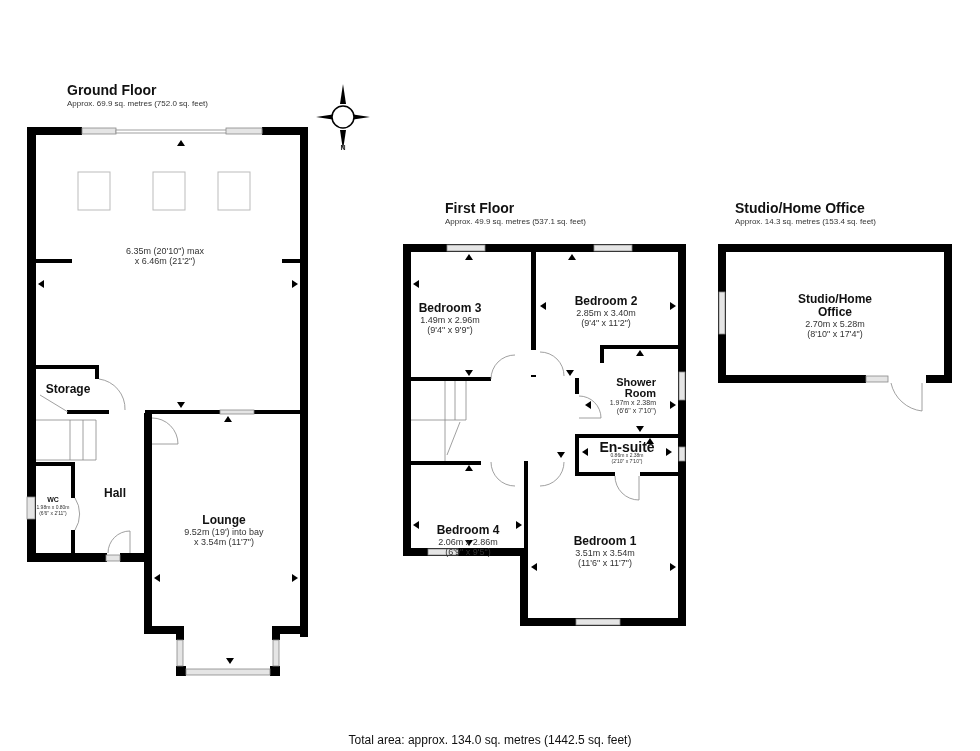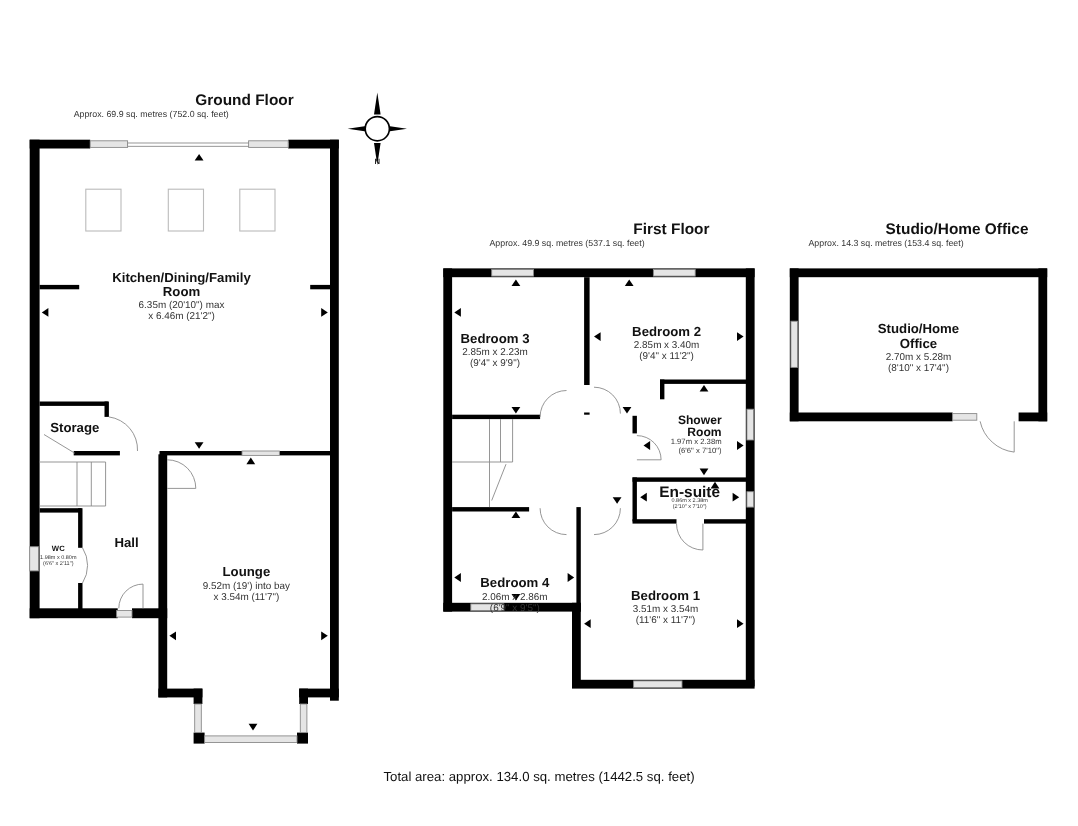--- a/index.html
+++ b/index.html
@@ -1,26 +1,26 @@
 <!DOCTYPE html>
 <html><head>
 <meta charset="utf-8">
 <style>
   html, body { margin:0; padding:0; background:#ffffff; }
   body { width:980px; height:751px; position:relative; overflow:hidden; font-family:"Liberation Sans", sans-serif; color:#222; }
   .abs { position:absolute; }
-  .floor-title { position:absolute; font-weight:bold; font-size:14px; text-align:right; color:#111; }
+  .floor-title { position:absolute; font-weight:bold; font-size:14px; text-align:left; color:#111; }
   .floor-sub { position:absolute; font-size:8px; color:#333; }
   .room-label { position:absolute; text-align:center; font-size:9px; line-height:10px; color:#333; }
   .room-label .name { display:block; font-weight:bold; font-size:12px; line-height:13px; color:#111; }
   .room-label.tiny { font-size:5px; line-height:6px; }
   .room-label.tiny .name { font-size:7px; line-height:8px; }
   .room-label.sm2 { font-size:7px; line-height:8px;text-align:right; }
   svg.plan { position:absolute; left:0; top:0; }
-  .total { position:absolute; left:0; width:980px; top:699px; text-align:center; font-size:12px; color:#111; }
+  .total { position:absolute; left:0; width:980px; top:733px; text-align:center; font-size:12px; color:#111; }
 </style>
 </head>
 <body>
 
 <svg class="plan" width="980" height="751" viewBox="0 0 980 751">
   <defs>
     <marker id="none"></marker>
   </defs>
 
   <g fill="#000">
@@ -186,21 +186,20 @@
     <path d="M891 383 A36 36 0 0 0 922 411 L922 383"></path>
   </g>
 </svg>
 
 <div class="floor-title" style="left:67px; top:82px; width:200px;">Ground Floor</div>
 <div class="floor-sub" style="left:67px; top:99px; width:200px;">Approx. 69.9 sq. metres (752.0 sq. feet)</div>
 
 <div class="abs" style="left:337px; top:144px; width:12px; font-size:7px; font-weight:bold; text-align:center;">N</div>
 
 <div class="room-label" style="left:90px; top:246px; width:150px;">
-  <span class="name">Kitchen/Dining/Family Room</span>
   <span style="display:block">6.35m (20'10") max</span>
   <span style="display:block">x 6.46m (21'2")</span>
 </div>
 
 <div class="room-label" style="left:38px; top:383px; width:60px;">
   <span class="name">Storage</span>
 </div>
 
 <div class="room-label" style="left:90px; top:487px; width:50px;">
   <span class="name">Hall</span>
@@ -216,21 +215,21 @@
   <span class="name">Lounge</span>
   <span style="display:block">9.52m (19') into bay</span>
   <span style="display:block">x 3.54m (11'7")</span>
 </div>
 
 <div class="floor-title" style="left:445px; top:200px; width:200px;">First Floor</div>
 <div class="floor-sub" style="left:445px; top:217px; width:200px;">Approx. 49.9 sq. metres (537.1 sq. feet)</div>
 
 <div class="room-label" style="left:400px; top:302px; width:100px;">
   <span class="name">Bedroom 3</span>
-  <span style="display:block">2.85m x 2.23m</span>
+  <span style="display:block">1.49m x 2.96m</span>
   <span style="display:block">(9'4" x 9'9")</span>
 </div>
 
 <div class="room-label" style="left:556px; top:295px; width:100px;">
   <span class="name">Bedroom 2</span>
   <span style="display:block">2.85m x 3.40m</span>
   <span style="display:block">(9'4" x 11'2")</span>
 </div>
 
 <div class="room-label sm2" style="left:596px; top:377px; width:60px;">

